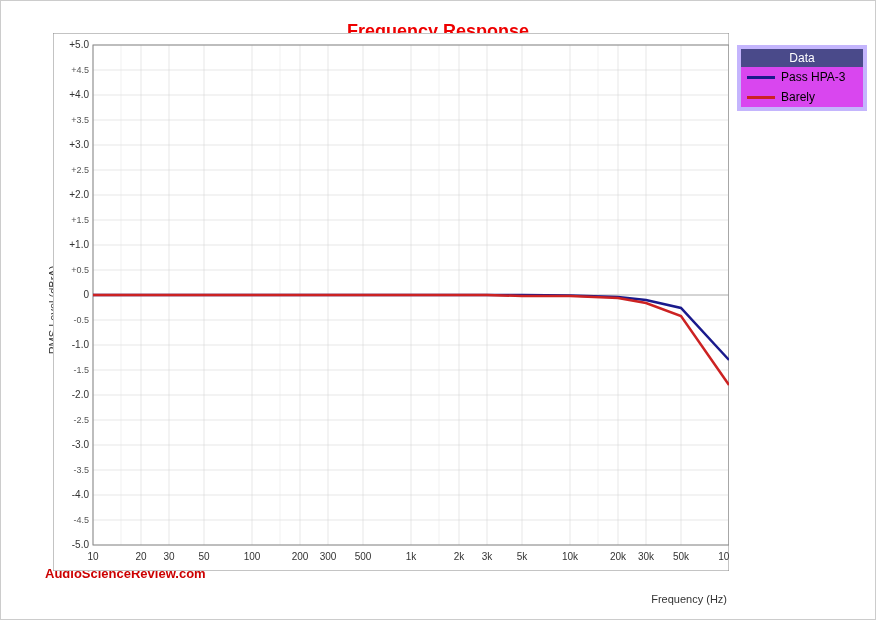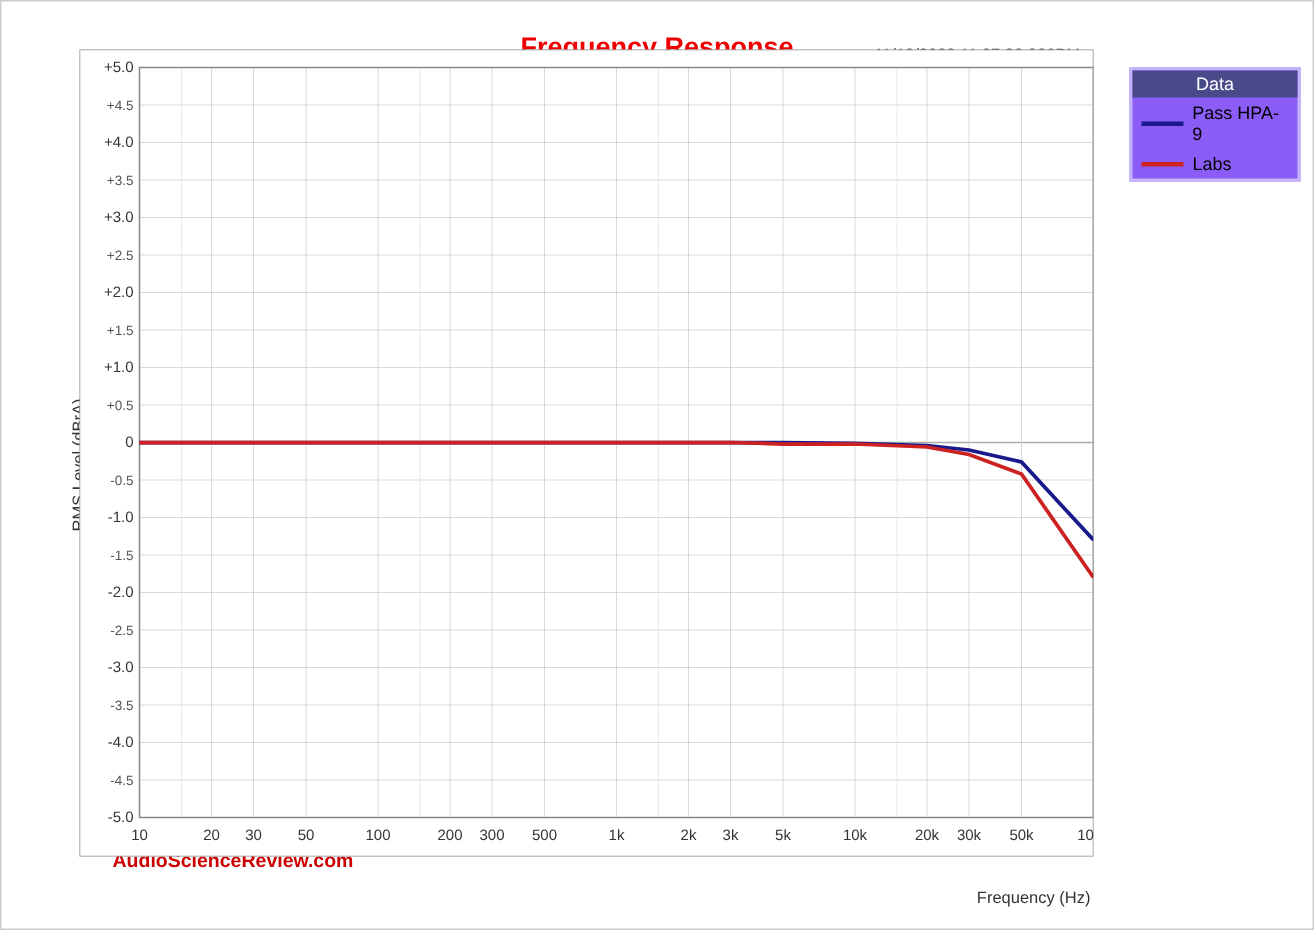--- a/index.html
+++ b/index.html
@@ -44,23 +44,23 @@
       font-size: 10px;
       color: #336;
       background: #f0f0f8;
       font-style: italic;
       font-weight: bold;
     }
     .legend-box {
       position: absolute;
       top: 44px;
       right: 8px;
-      width: 114px;
-      border: 2px solid #c4b5fd;
-      background: #8b5cf6;
+      width: 130px;
+      border: 4px solid #c4b5fd;
+      background: #d946ef;
     }
     .legend-title {
       background: #4a4a8a;
       color: #fff;
       text-align: center;
       font-size: 12px;
       padding: 2px 4px;
     }
     .legend-item {
       display: flex;
@@ -86,21 +86,21 @@
     }
     .annotation-sub {
       color: #cc0000;
       font-size: 13px;
       margin-left: 16px;
       margin-bottom: 4px;
     }
     .watermark {
       position: absolute;
       bottom: 38px;
-      left: 74px;
+      left: 44px;
       color: #cc0000;
       font-size: 13px;
       font-weight: bold;
     }
     .y-axis-label {
       position: absolute;
       left: 8px;
       top: 50%;
       transform: translateY(-50%) rotate(-90deg);
       font-size: 11px;
@@ -125,25 +125,25 @@
   <div class="chart-title">Frequency Response</div>
 
   <div class="chart-timestamp">11/18/2022 11:27:32.026PM</div>
 
   <div class="ap-logo">Ap</div>
 
   <div class="legend-box">
     <div class="legend-title">Data</div>
     <div class="legend-item">
       <div class="legend-color" style="background:#1a1a8c;"></div>
-      <span>Pass HPA-9</span>
+      <span>Pass HPA-3</span>
     </div>
     <div class="legend-item">
       <div class="legend-color" style="background:#cc2222;"></div>
-      <span>Labs</span>
+      <span>Barely</span>
     </div>
   </div>
 
   <div class="chart-annotations">
     <div class="annotation-main">Pass Labs HPA-1 2 volts in (600 ohm load)</div>
     <div class="annotation-sub">- Rather low bandwidth for a headphone amp</div>
     <div class="annotation-sub">- Barely flat in audible band</div>
   </div>
 
   <div class="watermark">AudioScienceReview.com</div>

